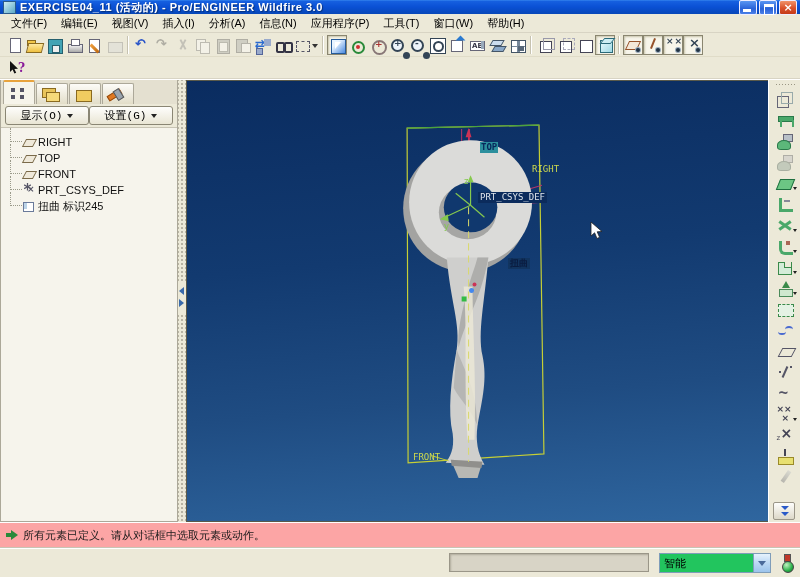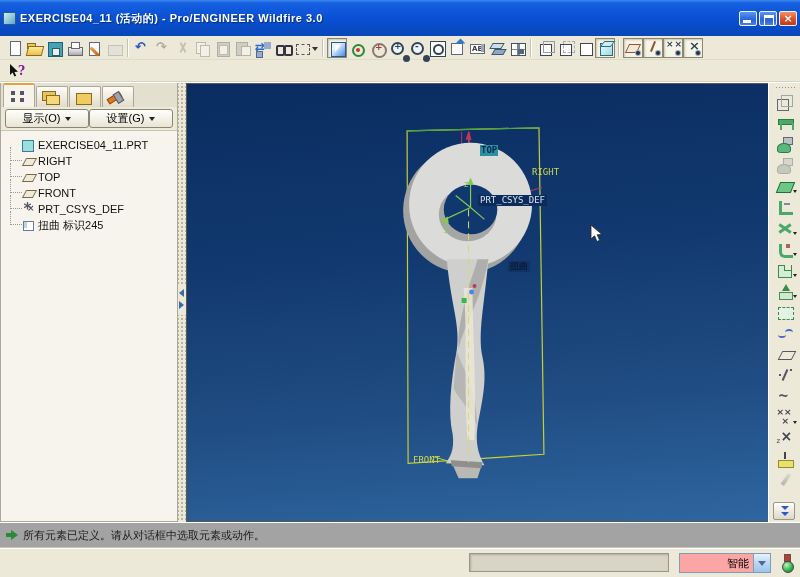--- a/index.html
+++ b/index.html
@@ -1,21 +1,21 @@
 <!DOCTYPE html>
 <html><head>
 <meta charset="utf-8">
 <style>
   * { margin:0; padding:0; box-sizing:border-box; }
   html,body { width:800px; height:577px; overflow:hidden; }
   body { font-family:"Liberation Sans", sans-serif; font-size:11px; background:#ece9d8; }
   .window { width:800px; height:577px; display:flex; flex-direction:column; background:#ece9d8; }
 
   
-  .titlebar { height:36px; flex:none; display:flex; align-items:center; padding:0 3px;
+  .titlebar { height:14px; flex:none; display:flex; align-items:center; padding:0 3px;
     background:linear-gradient(180deg,#3a8af0 0%,#1660e0 8%,#0a50d4 50%,#0747b8 100%); }
   .app-icon { width:13px; height:13px; flex:none; margin-right:4px;
     background:linear-gradient(135deg,#cfeef2,#5aa8c8); border:1px solid #2a5a8a; }
   .title-text { color:#fff; font-weight:bold; font-size:11px; letter-spacing:.5px;
     text-shadow:1px 1px 1px #05307a; white-space:nowrap; overflow:hidden; flex:1; }
   .winbtns { display:flex; gap:2px; flex:none; }
   .wb { width:18px; height:15px; border-radius:2px; border:1px solid #eef; position:relative;
     background:linear-gradient(180deg,#5a96f2,#2a62d8 60%,#4a80e8); }
   .wb.close { background:linear-gradient(180deg,#f0926a,#d9512b 55%,#c43a18); color:#fff;
     font:bold 11px/13px "DejaVu Sans",sans-serif; text-align:center; }
@@ -123,21 +123,21 @@
   .t-tree::before { left:7px; top:6px; width:4px; height:4px; background:#556;
     box-shadow:9px 0 0 #556, 9px 7px 0 #556, 0 7px 0 #556; }
   .t-folders::before { left:5px; top:4px; width:12px; height:8px; background:#e8c45a; border:1px solid #8a6a20; }
   .t-folders::after { left:9px; top:8px; width:12px; height:8px; background:#f6da7a; border:1px solid #8a6a20; }
   .t-fav::before { left:6px; top:6px; width:14px; height:10px; background:#f0cc60; border:1px solid #8a6a20; }
   .t-fav::after { content:'*'; left:11px; top:4px; font:bold 11px "DejaVu Sans",sans-serif; color:#333; }
   .t-conn::before { left:4px; top:8px; width:13px; height:4px; background:#e07820; border:1px solid #904a10; transform:rotate(-32deg); }
   .t-conn::after { left:12px; top:5px; width:5px; height:9px; background:#9aa4ae; border:1px solid #555; transform:rotate(-32deg); }
 
   .nav-btnrow { height:24px; flex:none; display:flex; align-items:center; gap:0; padding:2px 4px;
-    background:#ece9d8; border-bottom:1px solid #c8c4b4; }
+    background:#ece9d8; border-bottom:1px solid #c8c4b4;font-family:Liberation Mono, monospace; }
   .nav-btn { flex:1; height:19px; display:flex; align-items:center; justify-content:center; gap:5px;
     background:linear-gradient(#fefefc,#e9e5d4); border:1px solid #8a8674; border-radius:3px; font-size:11px; }
   .dcaret { border-left:3.5px solid transparent; border-right:3.5px solid transparent; border-top:4px solid #222; }
 
   .tree { flex:1; background:#f6f4ec; overflow:hidden; padding:6px 0 0 4px; }
   .tree-row { height:16px; display:flex; align-items:center; white-space:nowrap; }
   .conn { width:12px; height:14px; flex:none; border-left:1px dotted #9a9a8a; border-bottom:1px dotted #9a9a8a; margin:-7px 1px 7px 5px; }
   .expander { width:9px; height:9px; flex:none; border:1px solid #888; background:#fff; margin:0 2px 0 -13px;
     font:8px/7px "DejaVu Sans Mono",monospace; text-align:center; color:#333; }
   .expander::before { content:'+'; }
@@ -214,31 +214,31 @@
   .ri-analysis::before { left:4px; top:10px; width:14px; height:6px; background:#e8e070; border:1px solid #9a8a2a; }
   .ri-analysis::after { left:10px; top:2px; width:2px; height:7px; background:#445; }
   .ri-sketch::before { left:10px; top:2px; width:4px; height:13px; background:linear-gradient(#bcc,#778); transform:rotate(35deg); }
   .rt-scroll { position:absolute; bottom:2px; left:4px; width:22px; height:18px;
     background:linear-gradient(#fefefc,#dcd8c8); border:1px solid #9a96884; border:1px solid #9a9688; border-radius:2px; }
   .rt-scroll::before, .rt-scroll::after { content:''; position:absolute; left:7px; border-left:4px solid transparent; border-right:4px solid transparent; border-top:4px solid #2a5ac8; }
   .rt-scroll::before { top:3px; } .rt-scroll::after { top:9px; }
 
   
   .statusbar { height:25px; flex:none; display:flex; align-items:center; gap:5px; padding:0 6px;
-    background:#a3a3a3; border-top:1px solid #fff; }
+    background:#fca5a5; border-top:1px solid #fff; }
   .st-arrow { width:12px; height:10px; position:relative; flex:none; }
   .st-arrow::before { content:''; position:absolute; left:0; top:3px; width:5px; height:4px; background:#2a8a3a; }
   .st-arrow::after { content:''; position:absolute; left:5px; top:0; border-left:7px solid #2a8a3a; border-top:5px solid transparent; border-bottom:5px solid transparent; }
   .st-msg { color:#1a1a1a; }
 
   .bottombar { height:30px; flex:none; display:flex; align-items:center; justify-content:flex-end; gap:10px;
     padding:0 8px; background:#ece9d8; border-top:1px solid #c8c4b4; box-shadow:inset 0 1px 0 #fff; }
   .filter-box { width:200px; height:19px; background:#d8d4c6; border:1px solid #9a9688;
     box-shadow:inset 1px 1px 2px #b0ac9c; }
-  .combo { width:92px; height:20px; display:flex; background:#fca5a5; border:1px solid #7f9db9;text-align:right; }
+  .combo { width:112px; height:20px; display:flex; background:#22c55e; border:1px solid #7f9db9; }
   .combo .val { flex:1; padding:2px 4px; font-size:11px; }
   .combo .btn { width:17px; background:linear-gradient(#e6f2fc,#bcd8f4 50%,#9cc4ec); border-left:1px solid #7f9db9; position:relative; }
   .combo .btn::before { content:''; position:absolute; left:4px; top:7px; border-left:4px solid transparent; border-right:4px solid transparent; border-top:5px solid #4a6a9a; }
   .indicator { width:11px; height:20px; position:relative; }
   .indicator::before { content:''; position:absolute; left:3px; top:1px; width:5px; height:6px; background:#c0392a; border:1px solid #555; }
   .indicator::after { content:''; position:absolute; left:1px; top:8px; width:10px; height:10px; border-radius:50%;
     background:radial-gradient(circle at 35% 30%, #bff0c0, #2ab24a 60%, #156a2a); border:1px solid #444; }
 </style>
 </head>
 <body>
@@ -248,20 +248,33 @@
   <div class="titlebar">
     <span class="app-icon"></span>
     <span class="title-text">EXERCISE04_11 (活动的) - Pro/ENGINEER Wildfire 3.0</span>
     <span class="winbtns">
       <span class="wb min"></span>
       <span class="wb restore"></span>
       <span class="wb close">×</span>
     </span>
   </div>
 
+  <div class="menubar">
+
+  <span class="menu-item">文件(F)</span>
+      <span class="menu-item">编辑(E)</span>
+      <span class="menu-item">视图(V)</span>
+      <span class="menu-item">插入(I)</span>
+      <span class="menu-item">分析(A)</span>
+      <span class="menu-item">信息(N)</span>
+      <span class="menu-item">应用程序(P)</span>
+      <span class="menu-item">工具(T)</span>
+      <span class="menu-item">窗口(W)</span>
+      <span class="menu-item">帮助(H)</span>
+    </div>
 
   <div class="toolbar">
     <span class="tb">
         <i class="ic ic-new"></i>
       </span>
     <span class="tb">
         <i class="ic ic-open"></i>
       </span>
     <span class="tb">
         <i class="ic ic-save"></i>
@@ -394,26 +407,20 @@
           <span>显示(O)</span>
           <i class="dcaret"></i>
         </span>
         <span class="nav-btn">
           <span>设置(G)</span>
           <i class="dcaret"></i>
         </span>
       </div>
       <div class="tree">
 
-          <div class="tree-row">
-            <span class="conn" style="visibility: hidden;"></span>
-            <span class="expander" style="visibility: hidden;"></span>
-            <span class="ti part"></span>
-            <span class="tree-label">EXERCISE04_11.PRT</span>
-          </div>
 
           <div class="tree-row">
             <span class="conn"></span>
             <span class="expander" style="visibility: hidden;"></span>
             <span class="ti datum-plane"></span>
             <span class="tree-label">RIGHT</span>
           </div>
 
           <div class="tree-row">
             <span class="conn"></span>

